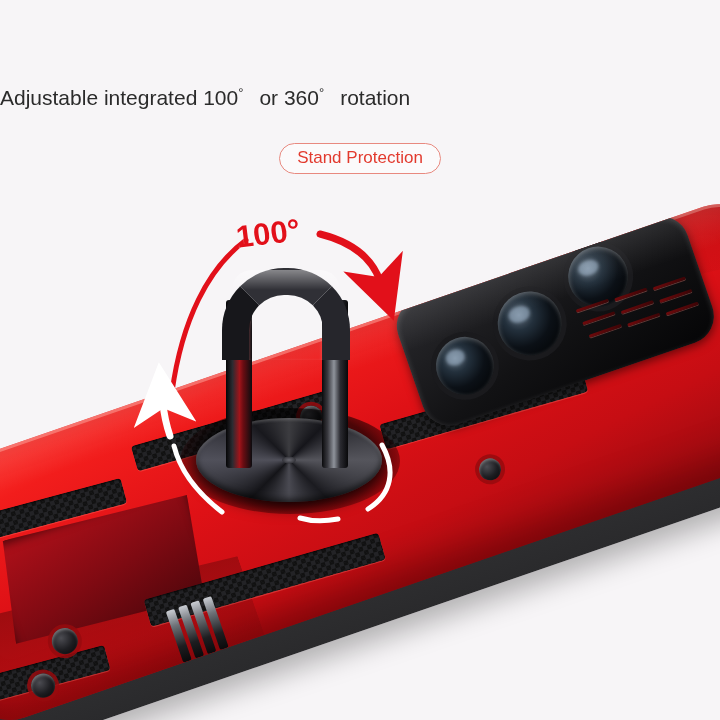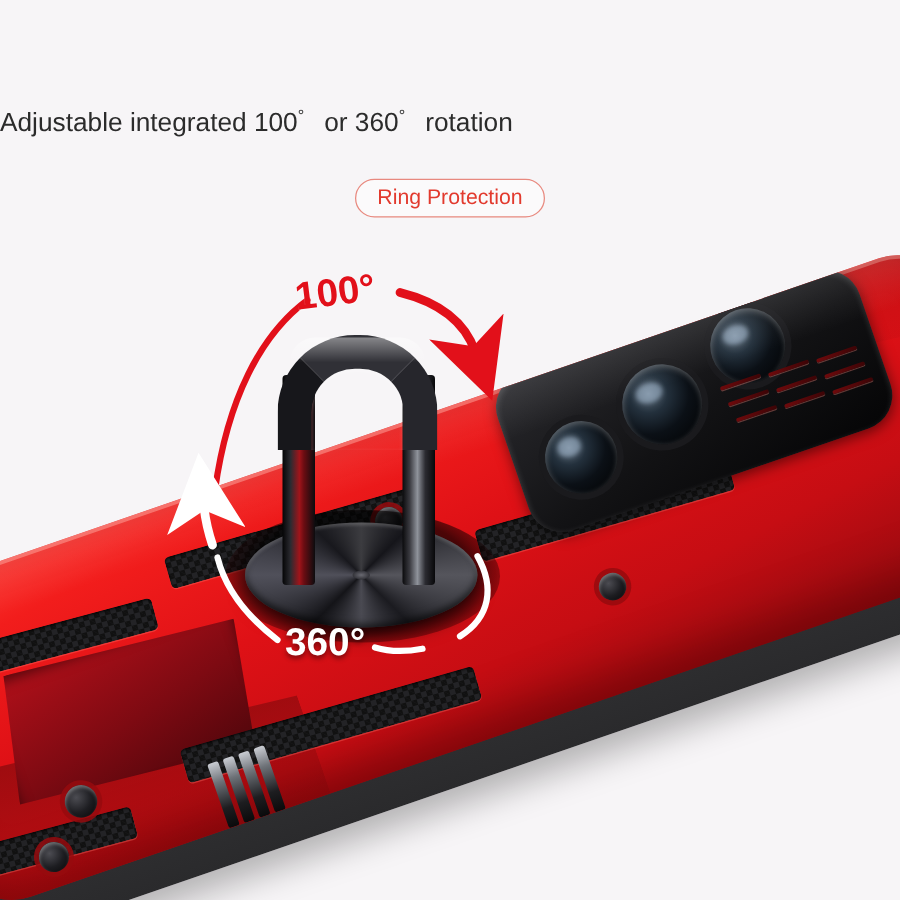--- a/index.html
+++ b/index.html
@@ -327,26 +327,25 @@
     <path d="M320,234 C352,242 372,258 380,281" fill="none" stroke="#e2101a" stroke-width="7" stroke-linecap="round" marker-end="url(#ah-red)"></path>
 
     <path d="M382,445 C396,470 392,494 368,509" fill="none" stroke="#ffffff" stroke-width="5" stroke-linecap="round"></path>
     <path d="M338,519 C322,522 310,521 300,518" fill="none" stroke="#ffffff" stroke-width="5" stroke-linecap="round"></path>
 
     <path d="M222,512 C196,492 180,470 174,446" fill="none" stroke="#ffffff" stroke-width="5" stroke-linecap="round"></path>
     <path d="M170,436 C166,424 164,414 163,404" fill="none" stroke="#ffffff" stroke-width="7" stroke-linecap="round" marker-end="url(#ah-white)"></path>
   </svg>
 
   <div class="label-100">100°</div>
-  <div class="label-360">360°</div>
 </div>
 
 <div class="header">
   <div class="title">Ring Stand Rotating Easily</div>
 
   <div class="subtitle">
     <span>Adjustable integrated 100</span><span class="deg">°</span><span class="gap"></span><span>or 360</span><span class="deg">°</span><span class="gap"></span><span>rotation</span>
   </div>
 
   <div class="badge-wrap">
-    <span class="badge">Ring Protection</span>
+    <span class="badge">Stand Protection</span>
   </div>
 </div>
 
 </body></html>

